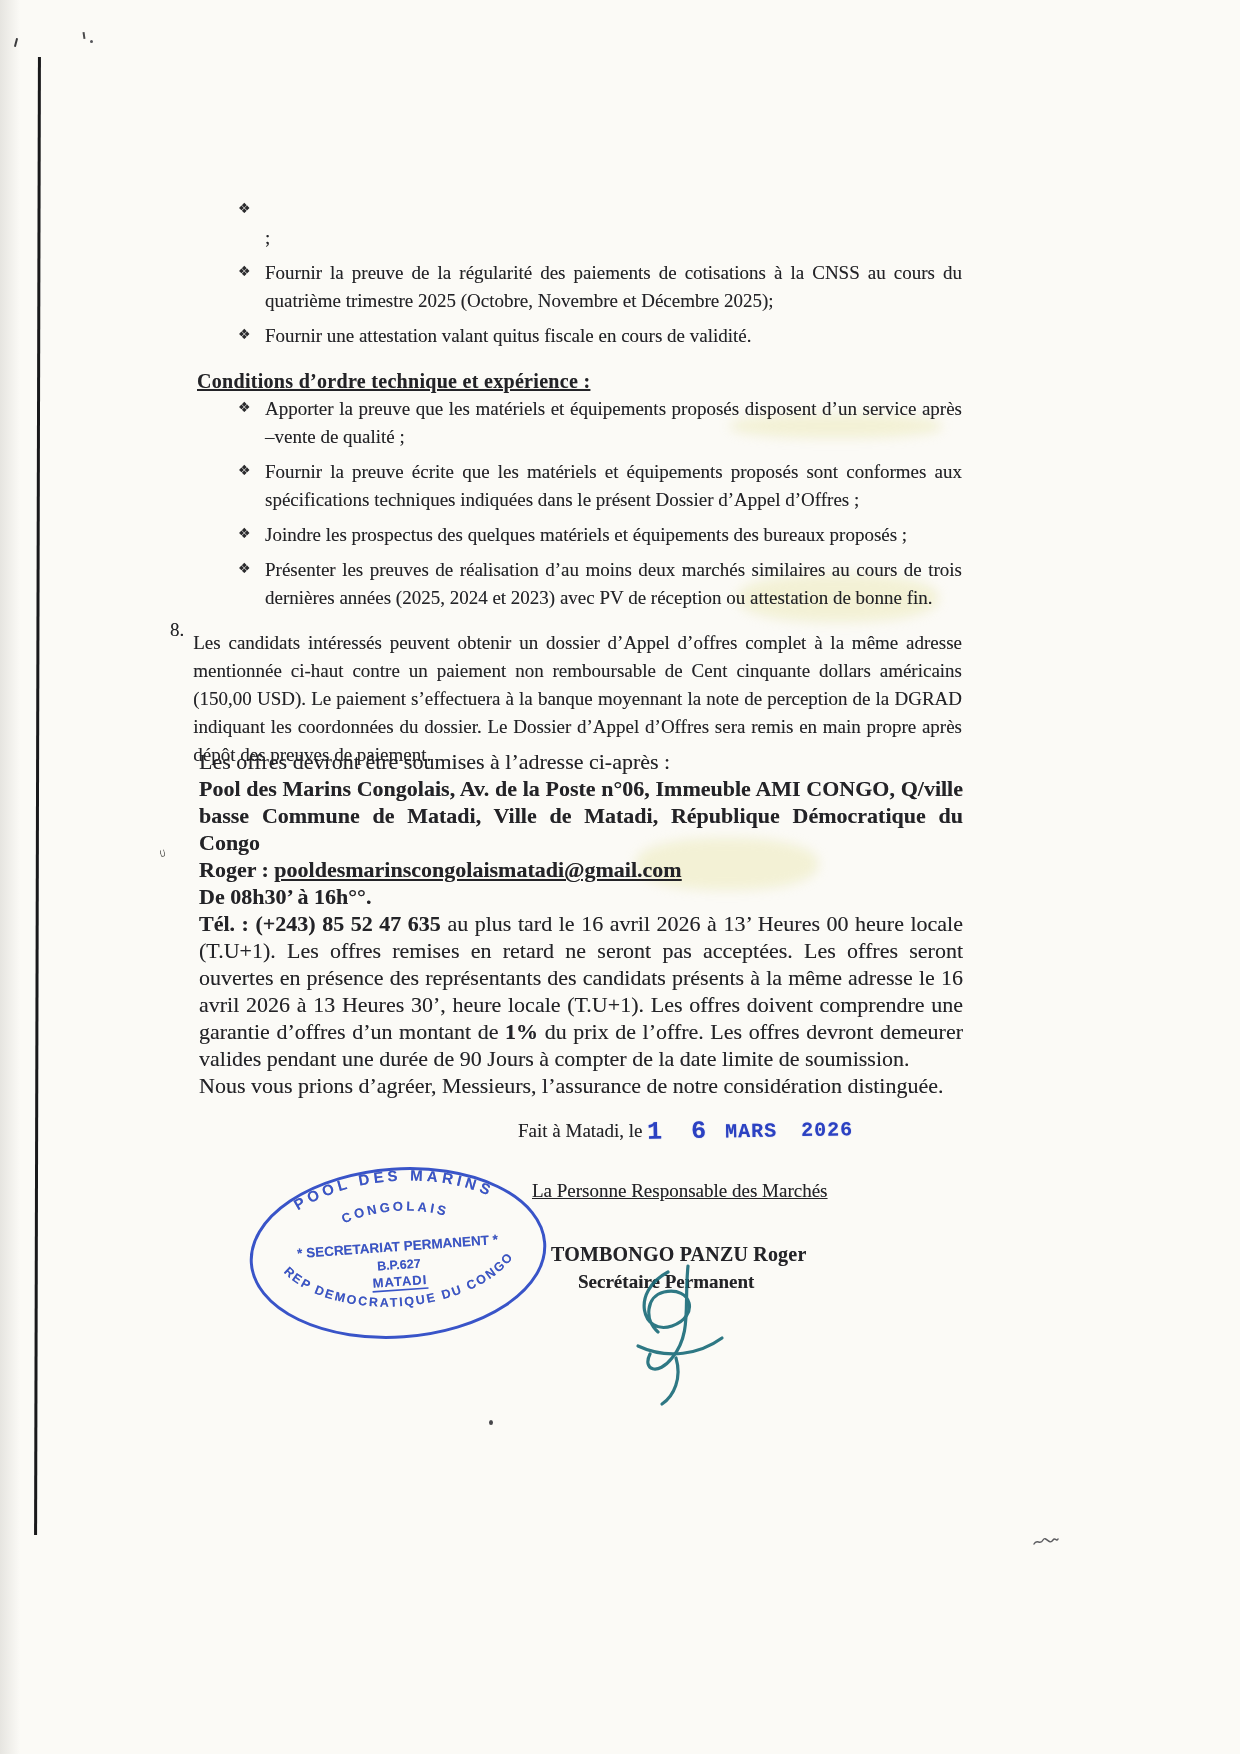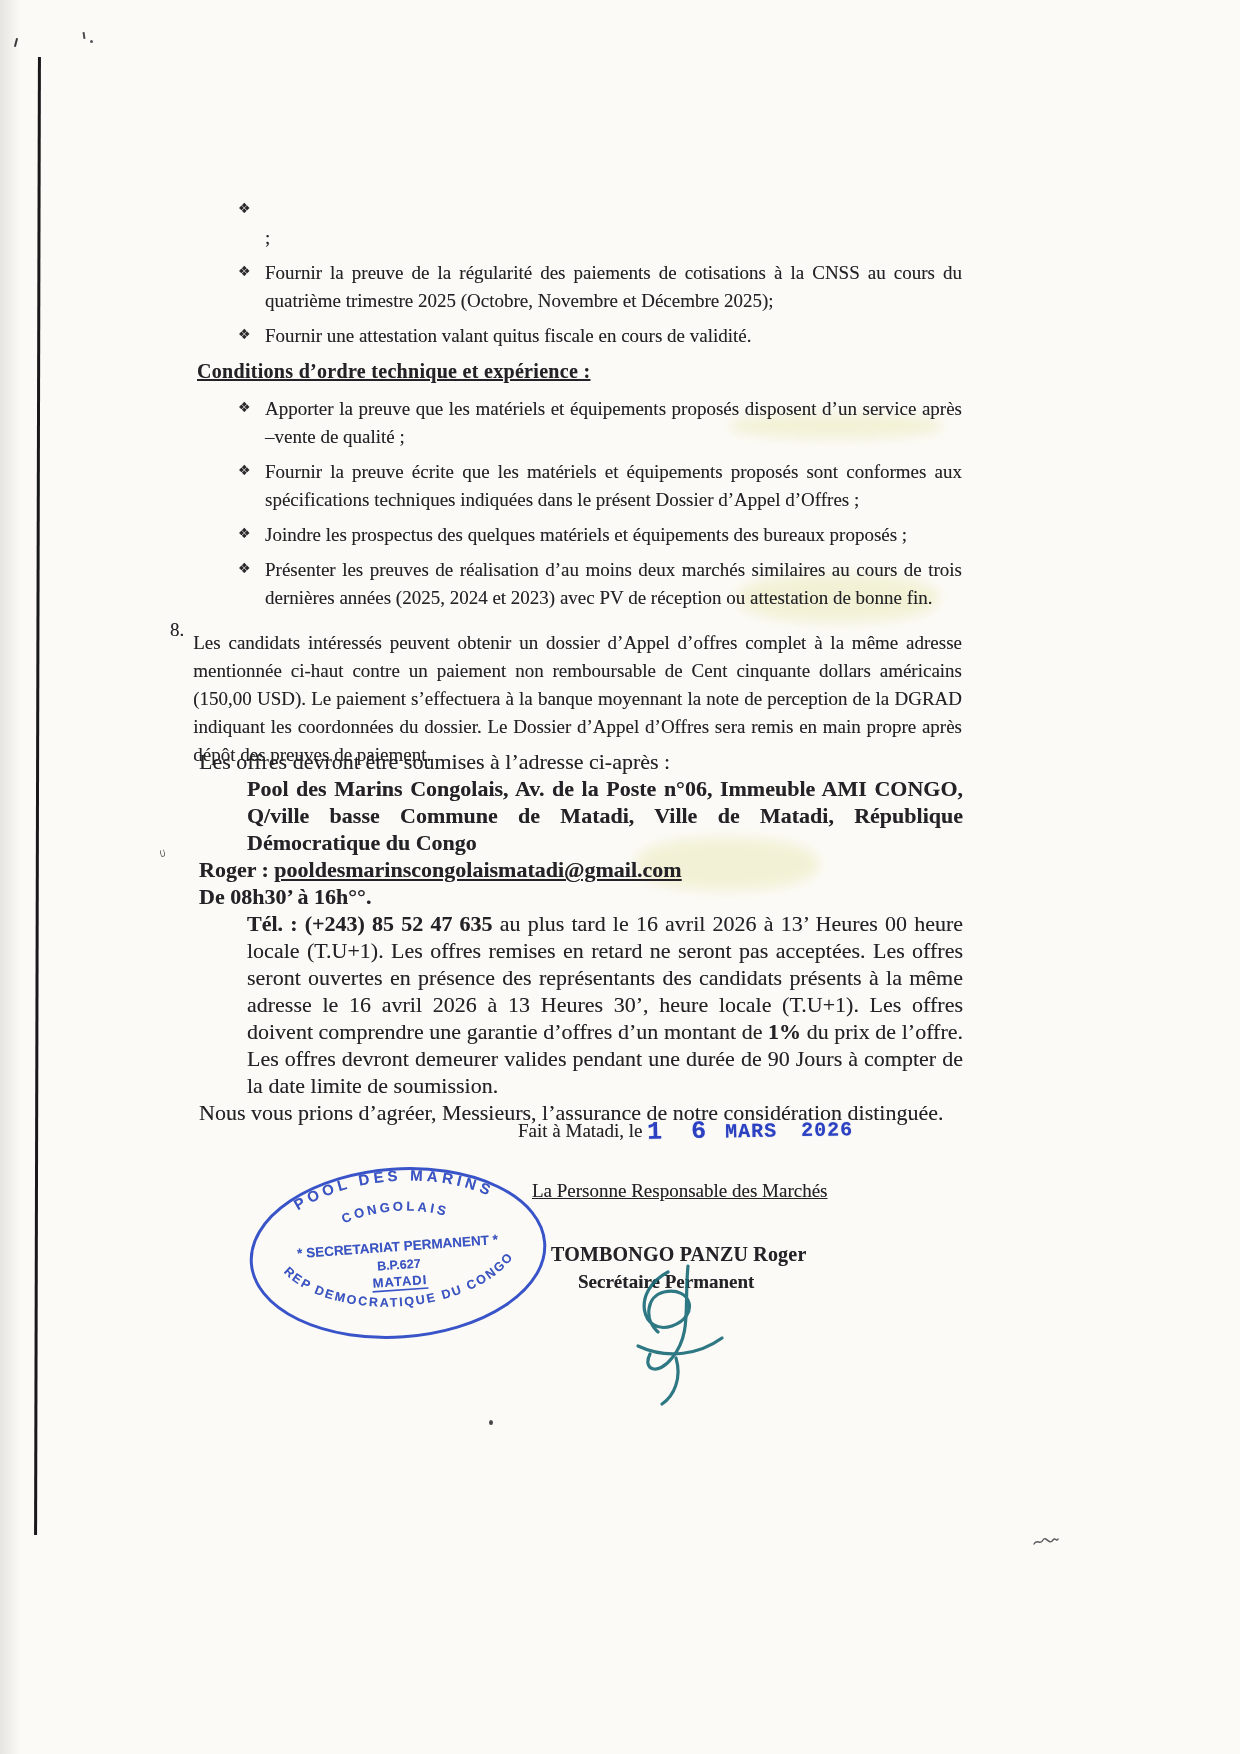--- a/index.html
+++ b/index.html
@@ -31,29 +31,29 @@
   .smudge3 { left:636px; top:838px; width:182px; height:52px; }
 
   
   .blist { position:absolute; left:238px; width:724px; list-style:none; }
   .top-bullets { top:196px; }
   .tech-bullets { top:395px; }
   .blist li { display:flex; gap:9px; margin-bottom:7px; }
   .bglyph { flex:0 0 18px; font-family:"DejaVu Sans", sans-serif; font-size:14px; padding-top:4px; color:#2b2b2e; }
   .btext { flex:1; font-size:19px; line-height:28px; text-align:justify; }
 
-  .heading { position:absolute; left:197px; top:360px; font-size:20px; font-weight:bold; text-decoration:underline; letter-spacing:.3px; }
+  .heading { position:absolute; left:197px; top:370px; font-size:20px; font-weight:bold; text-decoration:underline; letter-spacing:.3px; }
 
   .item8 { position:absolute; left:170px; top:616px; width:792px; display:flex; gap:9px; }
   .i8num { font-size:19px; line-height:28px; }
   .i8text { flex:1; font-size:19px; line-height:28px; text-align:justify;margin-top:13px; }
 
   .submission { position:absolute; left:199px; top:748px; width:764px; font-size:22px; line-height:27px; }
   .bold { font-weight:bold; }
-  .just { text-align:justify;margin-left:48px; }
+  .just { text-align:justify; }
   .email-underline { text-decoration:underline; }
 
   .date-line { position:absolute; left:518px; top:1116px; font-size:19px; white-space:nowrap; }
   .dstamp { font-family:"Liberation Mono", monospace; font-weight:bold; color:#2b41c2; display:inline-block; transform:rotate(-1deg); text-shadow:0 0 1px rgba(43,65,194,.55); margin-left:4px; }
   .dday { font-size:25px; letter-spacing:7px; }
   .dmon { font-size:20px; margin-left:12px; letter-spacing:1px; }
   .dyear { font-size:20px; margin-left:24px; letter-spacing:1px; }
 
   .resp-title { position:absolute; left:532px; top:1180px; font-size:19px; text-decoration:underline; }
 

